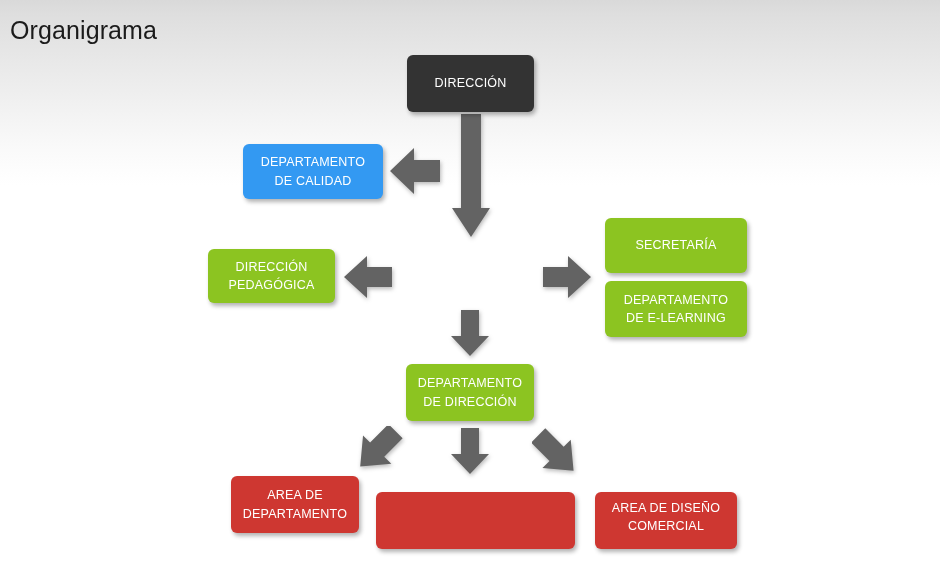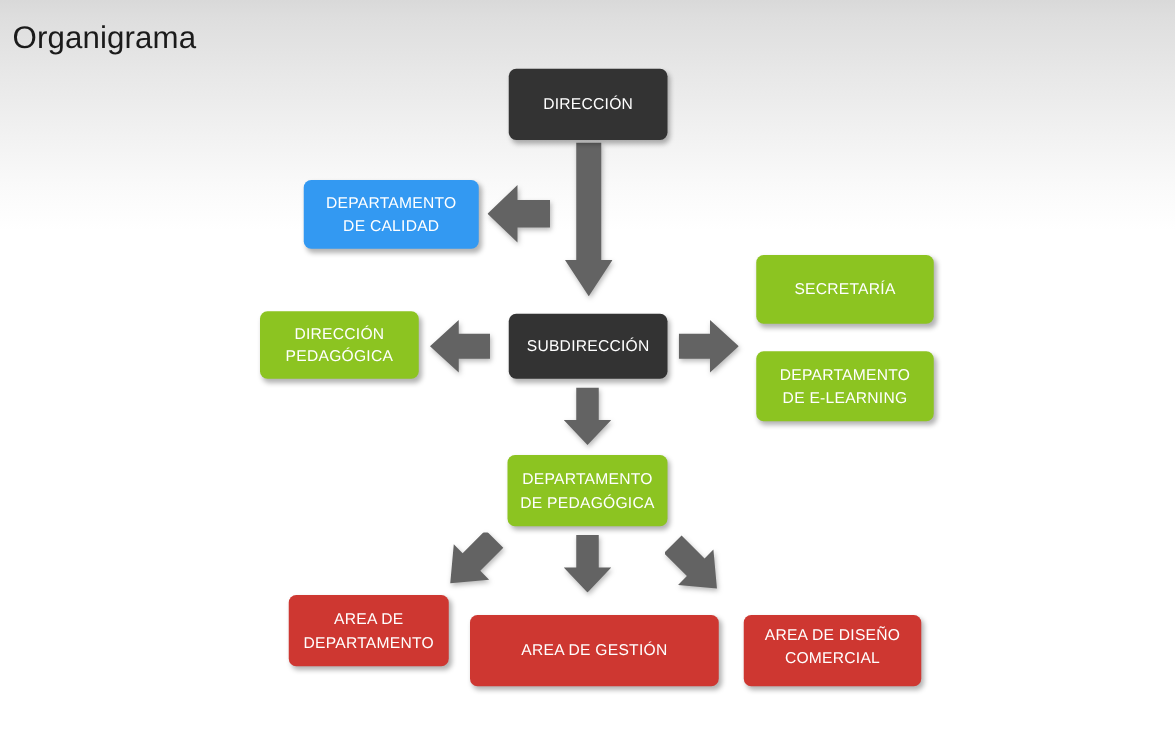--- a/index.html
+++ b/index.html
@@ -64,21 +64,21 @@
   .node-dark  { background: #333333; }
   .node-blue  { background: #3399f2; }
   .node-green { background: #8cc421; }
   .node-red   { background: #ce3731; }
 
   
   #n-direccion        { left: 407px; top: 55px;  width: 127px; height: 57px; }
   #n-calidad          { left: 243px; top: 144px; width: 140px; height: 55px; }
   #n-subdireccion     { left: 407px; top: 251px; width: 127px; height: 52px; }
   #n-pedagogica       { left: 208px; top: 249px; width: 127px; height: 54px; }
-  #n-secretaria       { left: 605px; top: 204px; width: 142px; height: 55px; }
+  #n-secretaria       { left: 605px; top: 218px; width: 142px; height: 55px; }
   #n-elearning        { left: 605px; top: 281px; width: 142px; height: 56px; }
   #n-formacion        { left: 406px; top: 364px; width: 128px; height: 57px; }
   #n-informatica      { left: 231px; top: 476px; width: 128px; height: 57px; }
   #n-gestion          { left: 376px; top: 492px; width: 199px; height: 57px; }
   #n-diseno           { left: 595px; top: 492px; width: 142px; height: 57px; align-items: flex-end; }
 
   
   .arrow {
     position: absolute;
     filter: drop-shadow(1px 2px 2px rgba(0,0,0,0.28));
@@ -159,25 +159,20 @@
     </span>
   </div>
 
   <div class="node node-blue" id="n-calidad">
     <span>
       <span class="lbl">DEPARTAMENTO</span>
       <span class="lbl">DE CALIDAD</span>
     </span>
   </div>
 
-  <div class="node node-dark" id="n-subdireccion">
-    <span>
-      <span class="lbl">SUBDIRECCIÓN</span>
-    </span>
-  </div>
 
   <div class="node node-green" id="n-pedagogica">
     <span>
       <span class="lbl">DIRECCIÓN</span>
       <span class="lbl">PEDAGÓGICA</span>
     </span>
   </div>
 
   <div class="node node-green" id="n-secretaria">
     <span>
@@ -188,34 +183,33 @@
   <div class="node node-green" id="n-elearning">
     <span>
       <span class="lbl">DEPARTAMENTO</span>
       <span class="lbl">DE E-LEARNING</span>
     </span>
   </div>
 
   <div class="node node-green" id="n-formacion">
     <span>
       <span class="lbl">DEPARTAMENTO</span>
-      <span class="lbl">DE PEDAGÓGICA</span>
+      <span class="lbl">DE DIRECCIÓN</span>
     </span>
   </div>
 
   <div class="node node-red" id="n-informatica">
     <span>
       <span class="lbl">AREA DE</span>
       <span class="lbl">DEPARTAMENTO</span>
     </span>
   </div>
 
   <div class="node node-red" id="n-gestion">
     <span>
-      <span class="lbl">AREA DE GESTIÓN</span>
     </span>
   </div>
 
   <div class="node node-red" id="n-diseno">
     <span>
       <span class="lbl">AREA DE DISEÑO</span>
       <span class="lbl">COMERCIAL</span>
     </span>
   </div>
 

